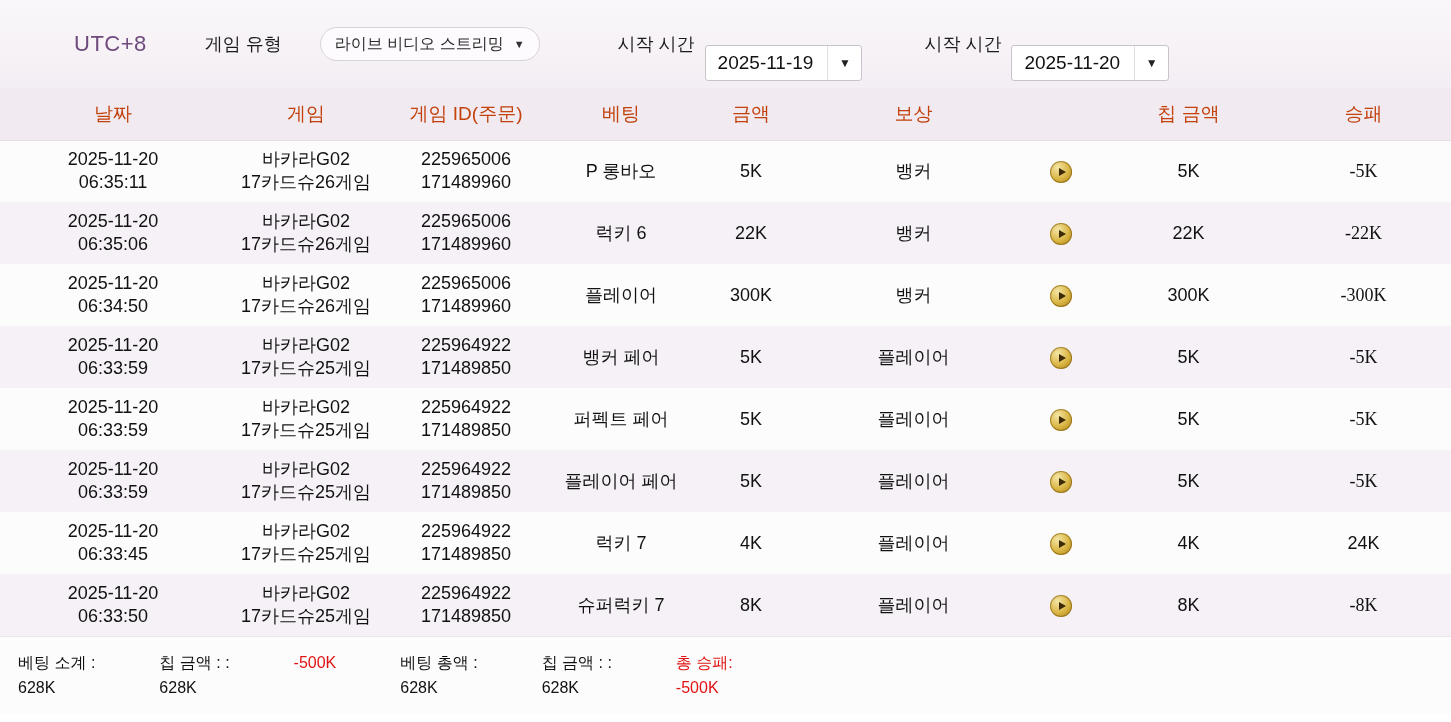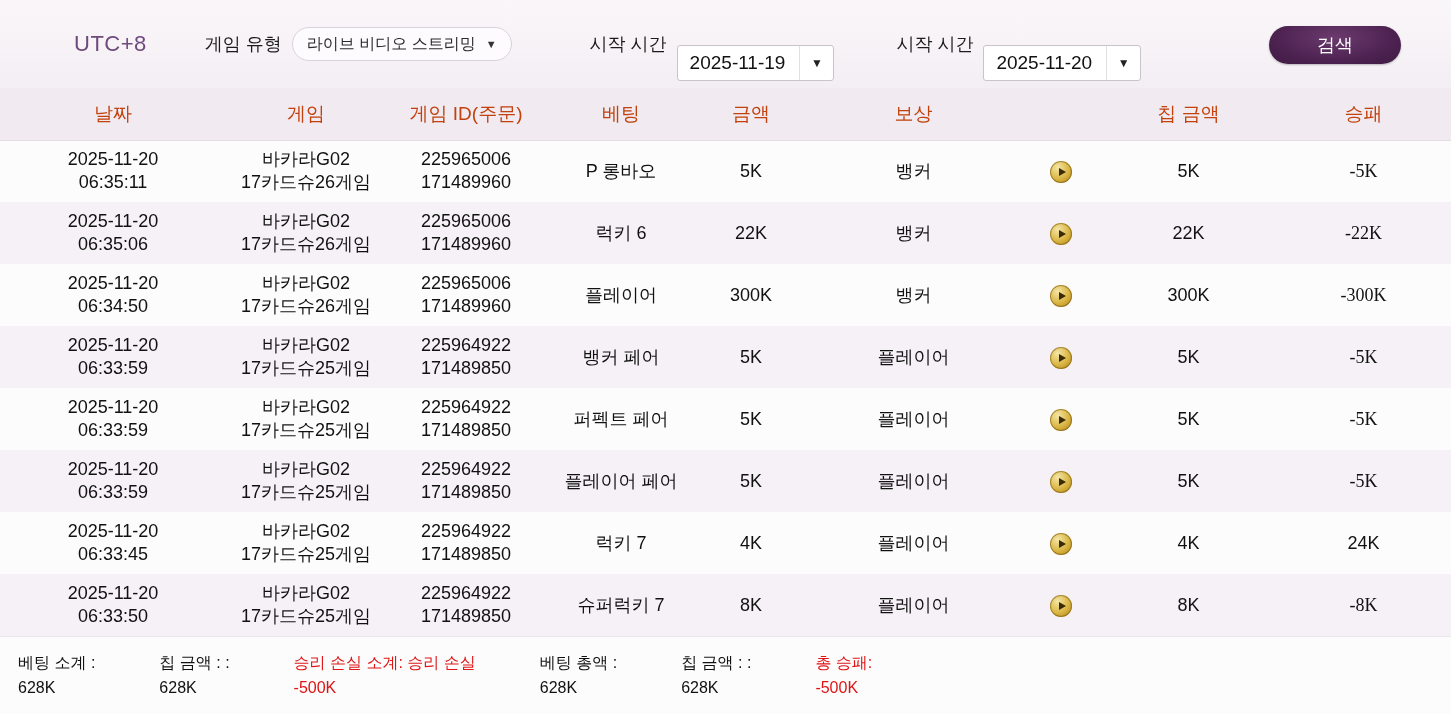--- a/index.html
+++ b/index.html
@@ -51,21 +51,21 @@
     font-size: 16px;
     color: #2a2a2a;
     white-space: nowrap;
   }
   .caret {
     font-size: 11px;
     color: #333;
     line-height: 1;
   }
   .group { display: flex; align-items: center; }
-  .g-type { margin-right: 78px; }
+  .g-type { margin-right: 78px; gap: 28px; }
   .g-start1 { margin-right: 62px; }
   .g-start2 { margin-right: 0; }
 
   .date-box {
     display: inline-flex;
     align-items: center;
     height: 36px;
     border: 1px solid #c9c4ca;
     background: #ffffff;
     border-radius: 3px;
@@ -202,21 +202,20 @@
     </div>
 
     <div class="group g-start2">
       <span class="field-label">시작 시간</span>
       <span class="date-box">
         <span class="val">2025-11-20</span>
         <span class="arrow">▼</span>
       </span>
     </div>
 
-    <button class="search-btn">검색</button>
   </div>
 
   <table class="grid">
     <colgroup>
       <col style="width:226px">
       <col style="width:160px">
       <col style="width:160px">
       <col style="width:150px">
       <col style="width:110px">
       <col style="width:215px">
@@ -468,21 +467,20 @@
   <div class="footer" id="footer">
       <div class="sum">
         <span class="l">베팅 소계 :</span>
         <span class="l">628K</span>
       </div>
       <div class="sum">
         <span class="l">칩 금액 : :</span>
         <span class="l">628K</span>
       </div>
       <div class="sum red">
-        <span class="l">승리 손실 소계: 승리 손실</span>
         <span class="l">-500K</span>
       </div>
       <div class="sum">
         <span class="l">베팅 총액 :</span>
         <span class="l">628K</span>
       </div>
       <div class="sum">
         <span class="l">칩 금액 : :</span>
         <span class="l">628K</span>
       </div>

